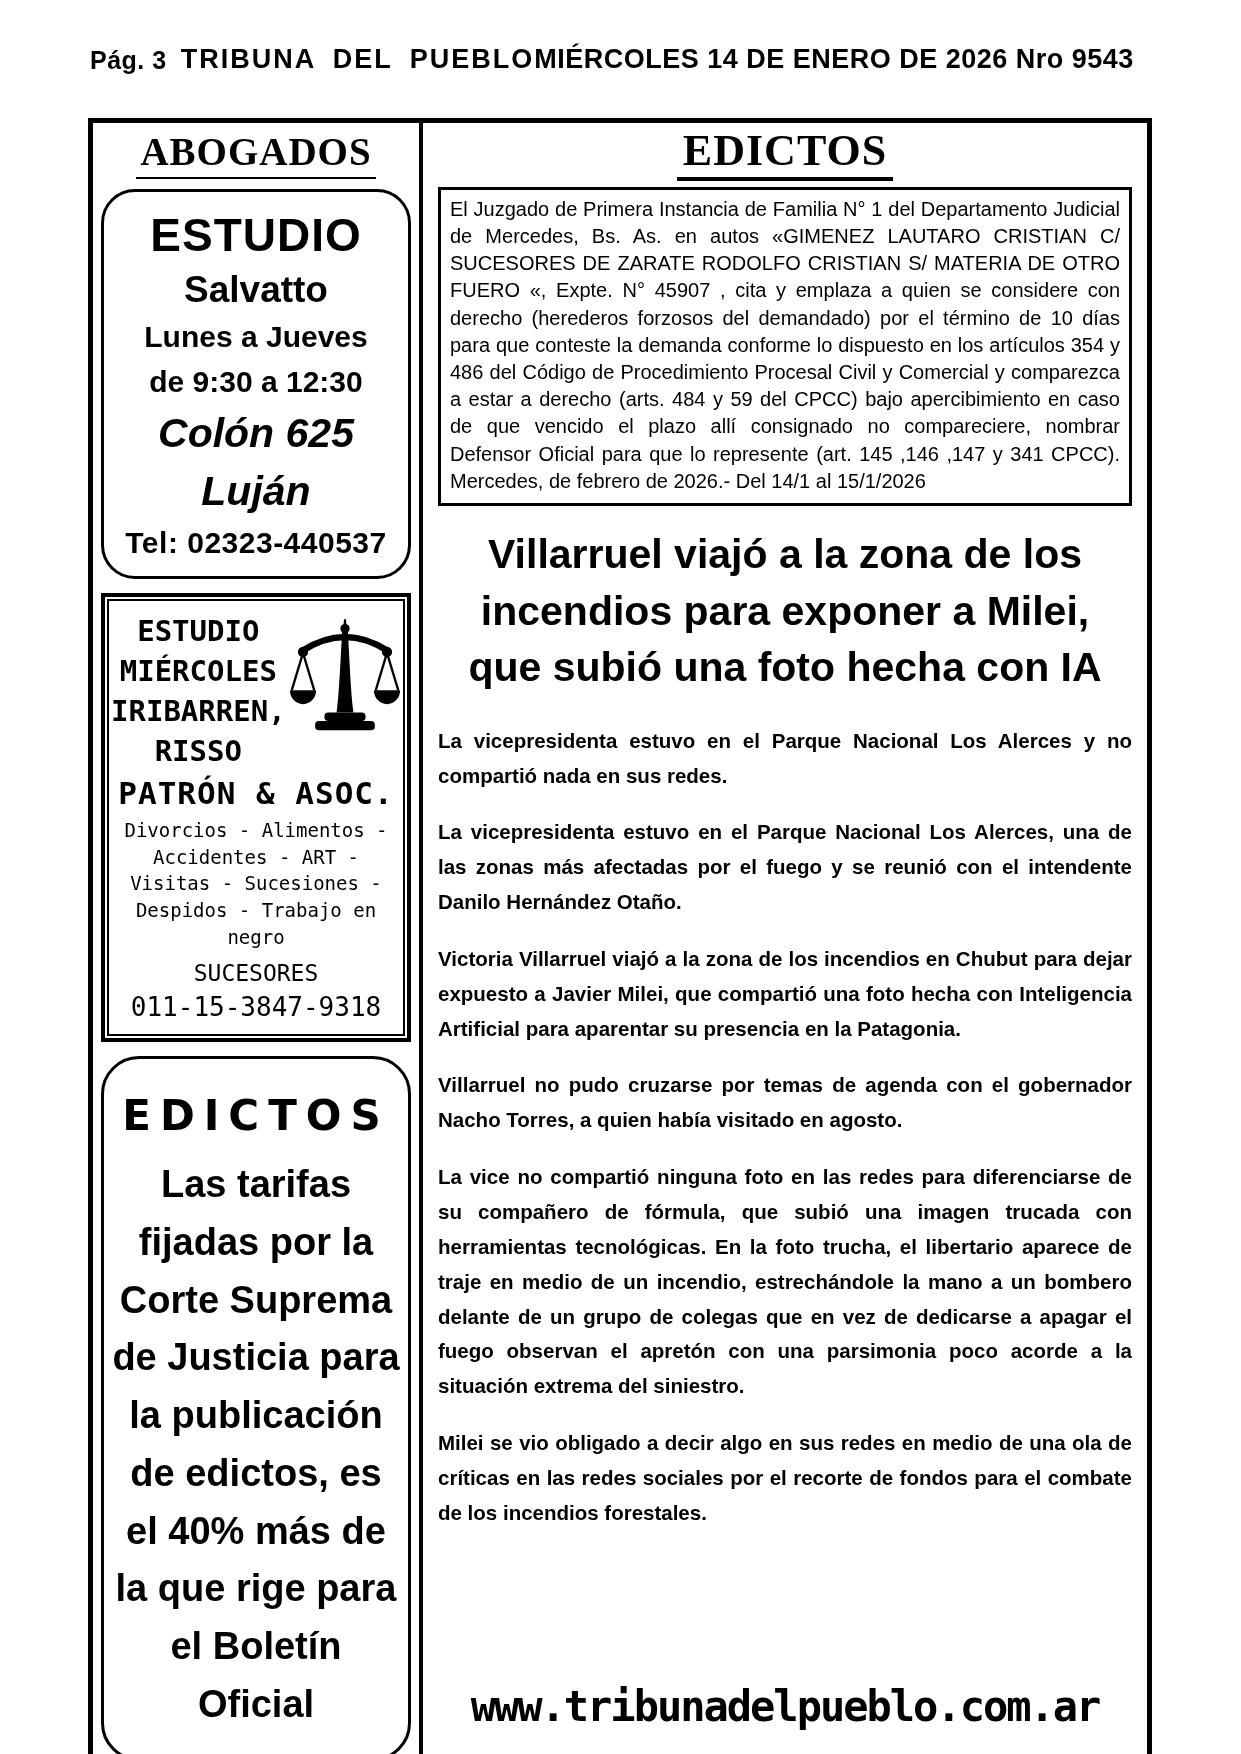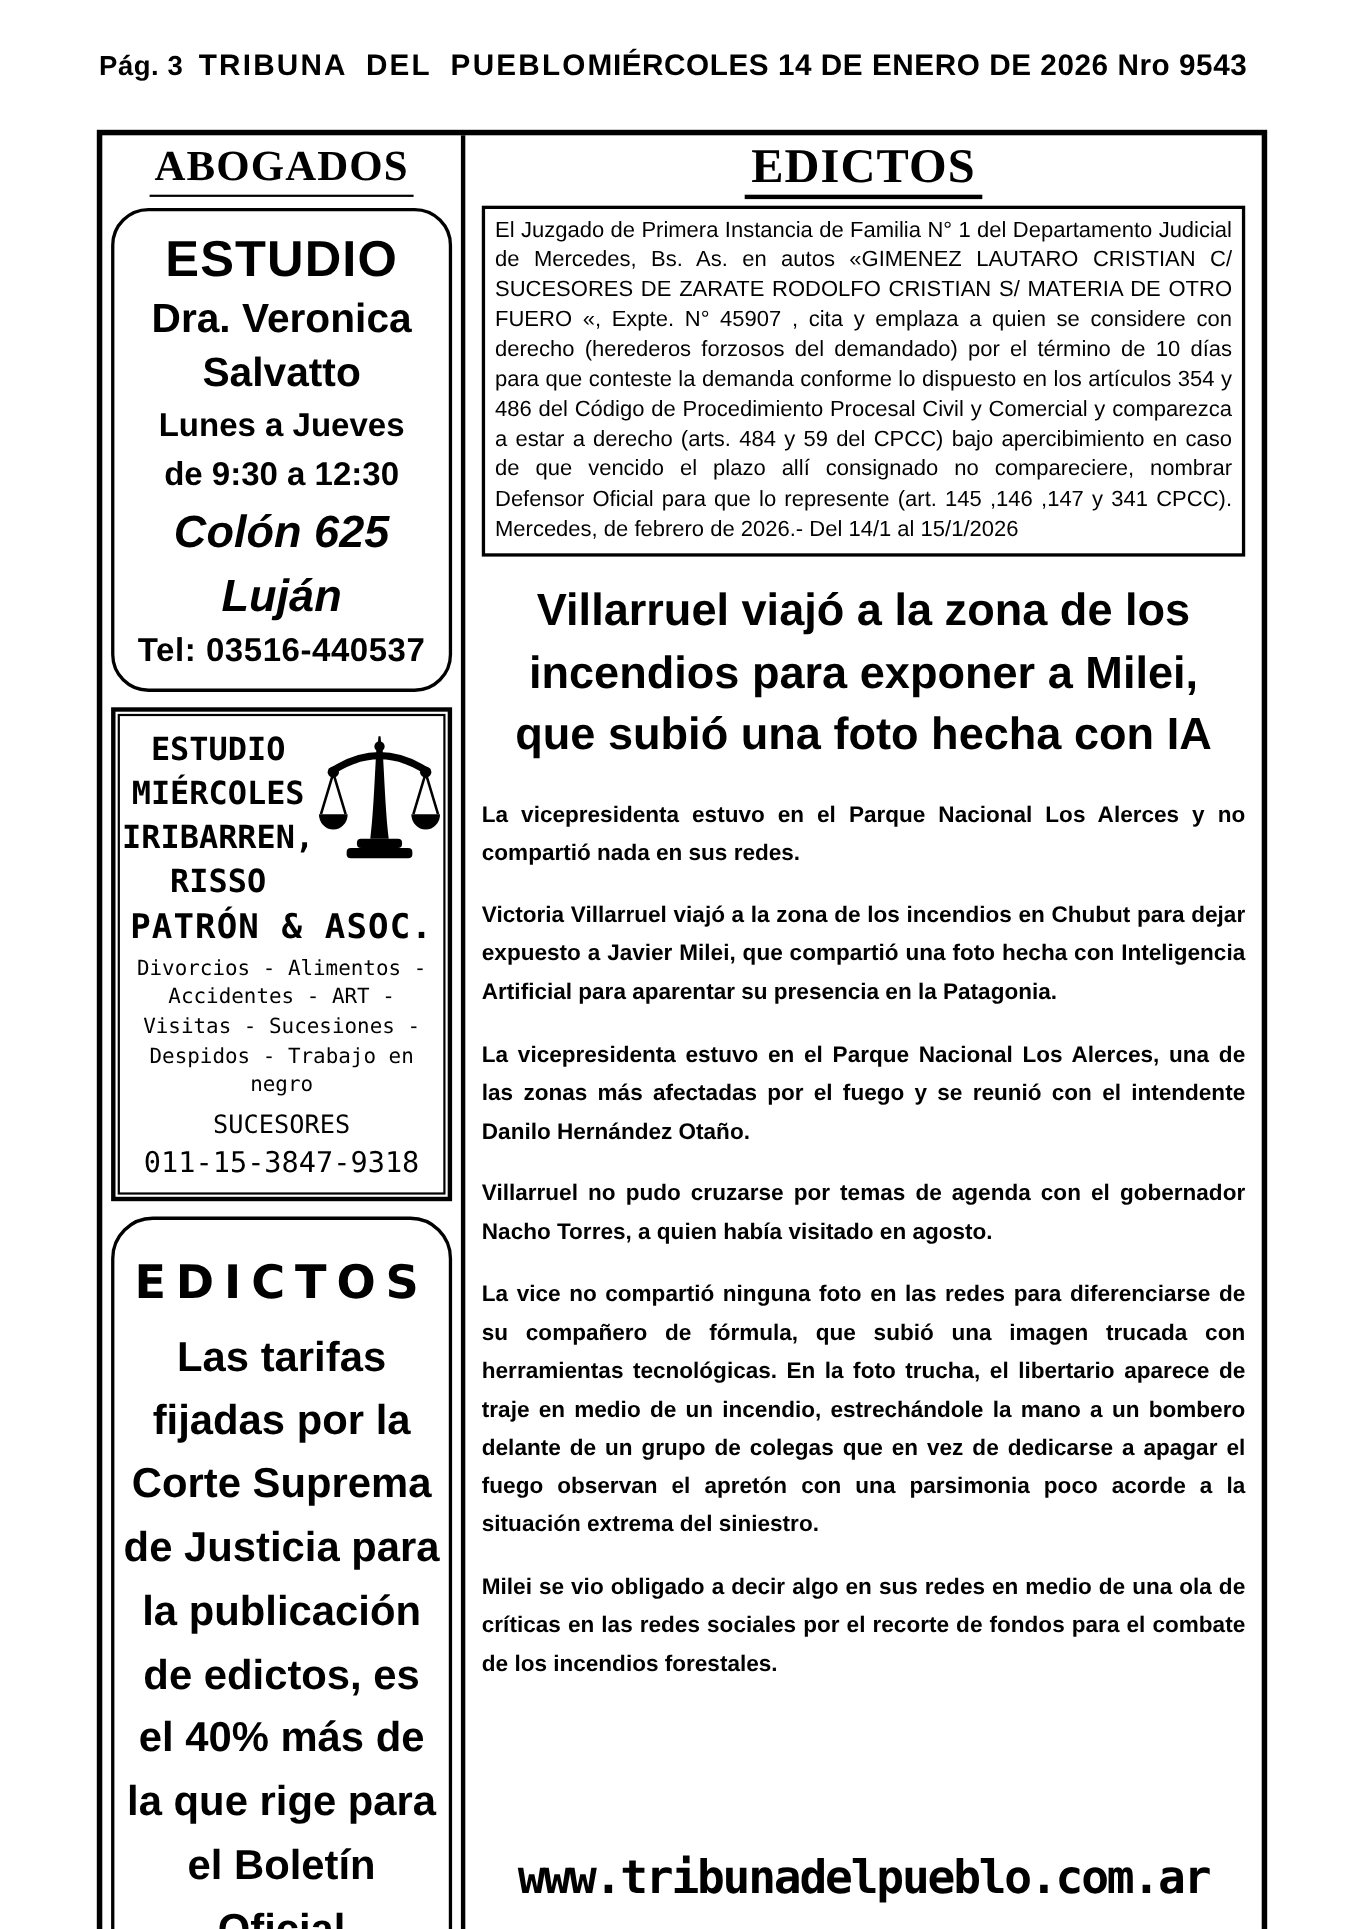--- a/index.html
+++ b/index.html
@@ -62,26 +62,25 @@
     <span class="edition">MIÉRCOLES 14 DE ENERO DE 2026 Nro 9543</span>
   </div>
 
   <div class="frame">
 
     <div class="colL">
       <div class="abogados">ABOGADOS</div>
 
       <div class="ad1">
         <div class="t1">ESTUDIO</div>
-        <div class="t2">Dra. Veronica</div>
         <div class="t2">Salvatto</div>
         <div class="t3">Lunes a Jueves</div>
         <div class="t3">de 9:30 a 12:30</div>
         <div class="t4">Colón 625 Luján</div>
-        <div class="t5">Tel: 03516-440537</div>
+        <div class="t5">Tel: 02323-440537</div>
       </div>
 
       <div class="ad2o">
         <div class="ad2i">
           <div class="firmgrid">
             <div class="firmleft">
               <div>ESTUDIO</div>
               <div>MIÉRCOLES</div>
               <div>IRIBARREN,</div>
               <div>RISSO</div>
@@ -120,22 +119,22 @@
 
     <div class="colR">
       <div class="edheadR">EDICTOS</div>
 
       <div class="legalbox">El Juzgado de Primera Instancia de Familia N° 1 del Departamento Judicial de Mercedes, Bs. As. en autos «GIMENEZ LAUTARO CRISTIAN C/ SUCESORES DE ZARATE RODOLFO CRISTIAN S/ MATERIA DE OTRO FUERO «, Expte. N° 45907 , cita y emplaza a quien se considere con derecho (herederos forzosos del demandado) por el término de 10 días para que conteste la demanda conforme lo dispuesto en los artículos 354 y 486 del Código de Procedimiento Procesal Civil y Comercial y comparezca a estar a derecho (arts. 484 y 59 del CPCC) bajo apercibimiento en caso de que vencido el plazo allí consignado no compareciere, nombrar Defensor Oficial para que lo represente (art. 145 ,146 ,147 y 341 CPCC). Mercedes,  de febrero de 2026.- Del 14/1 al 15/1/2026</div>
 
       <div class="headline">Villarruel viajó a la zona de los incendios para exponer a Milei, que subió una foto hecha con IA</div>
 
       <div class="artwrap">
         <p>La vicepresidenta estuvo en el Parque Nacional Los Alerces y no compartió nada en sus redes.</p>
+        <p>La vicepresidenta estuvo en el Parque Nacional Los Alerces, una de las zonas más afectadas por el fuego y se reunió con el intendente Danilo Hernández Otaño.</p>
         <p>Victoria Villarruel viajó a la zona de los incendios en Chubut para dejar expuesto a Javier Milei, que compartió una foto hecha con Inteligencia Artificial para aparentar su presencia en la Patagonia.</p>
-        <p>La vicepresidenta estuvo en el Parque Nacional Los Alerces, una de las zonas más afectadas por el fuego y se reunió con el intendente Danilo Hernández Otaño.</p>
         <p>Villarruel no pudo cruzarse por temas de agenda con el gobernador Nacho Torres, a quien había visitado en agosto.</p>
         <p>La vice no compartió ninguna foto en las redes para diferenciarse de su compañero de fórmula, que subió una imagen trucada con herramientas tecnológicas. En la foto trucha, el libertario aparece de traje en medio de un incendio, estrechándole la mano a un bombero delante de un grupo de colegas que en vez de dedicarse a apagar el fuego observan el apretón con una parsimonia poco acorde a la situación extrema del siniestro.</p>
         <p>Milei se vio obligado a decir algo en sus redes en medio de una ola de críticas en las redes sociales por el recorte de fondos para el combate de los incendios forestales.</p>
       </div>
 
       <div class="site">www.tribunadelpueblo.com.ar</div>
     </div>
 
   </div>
 </div>

